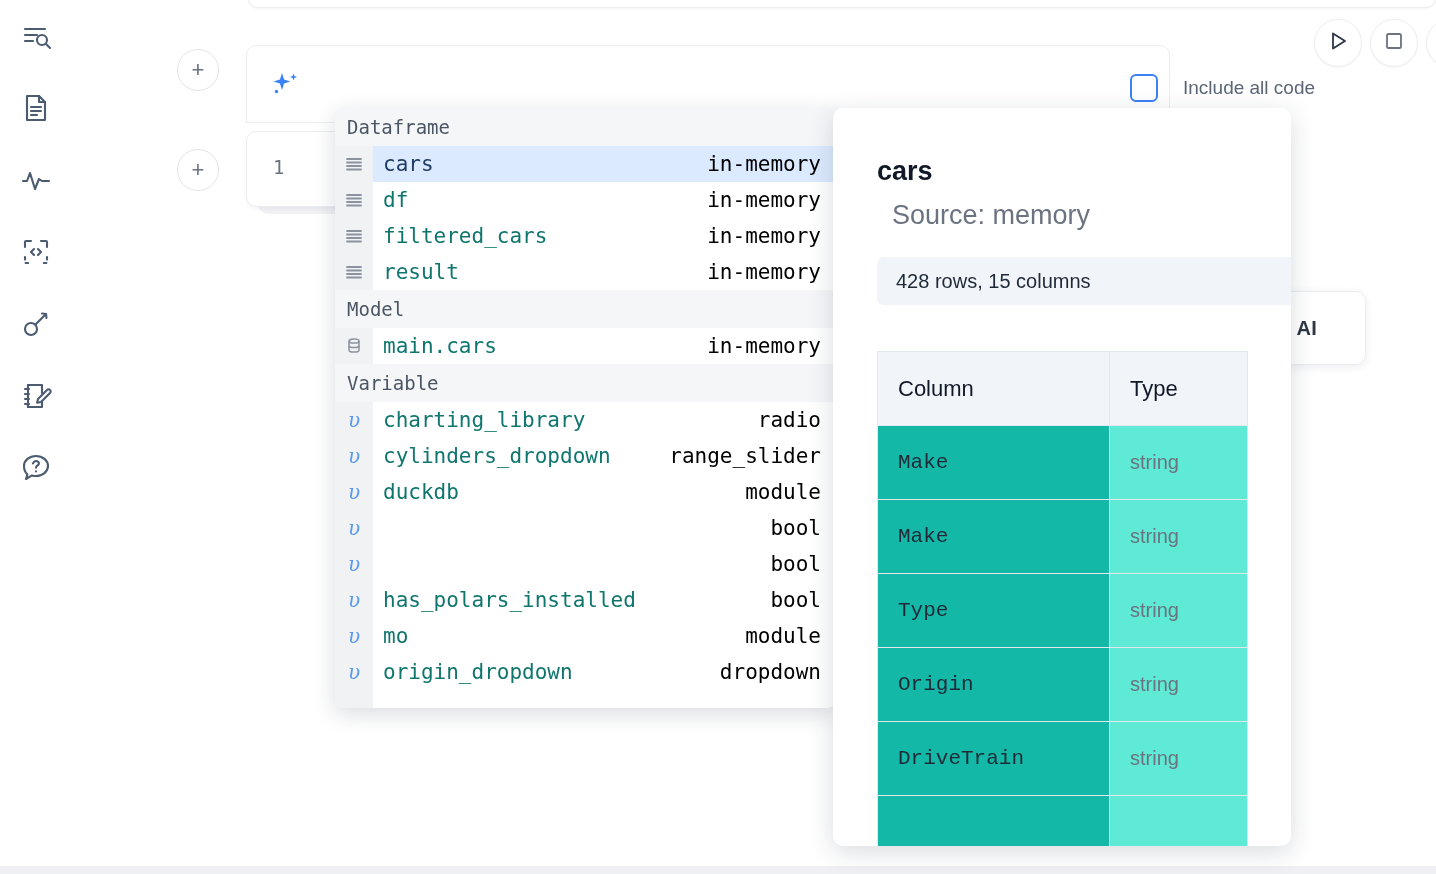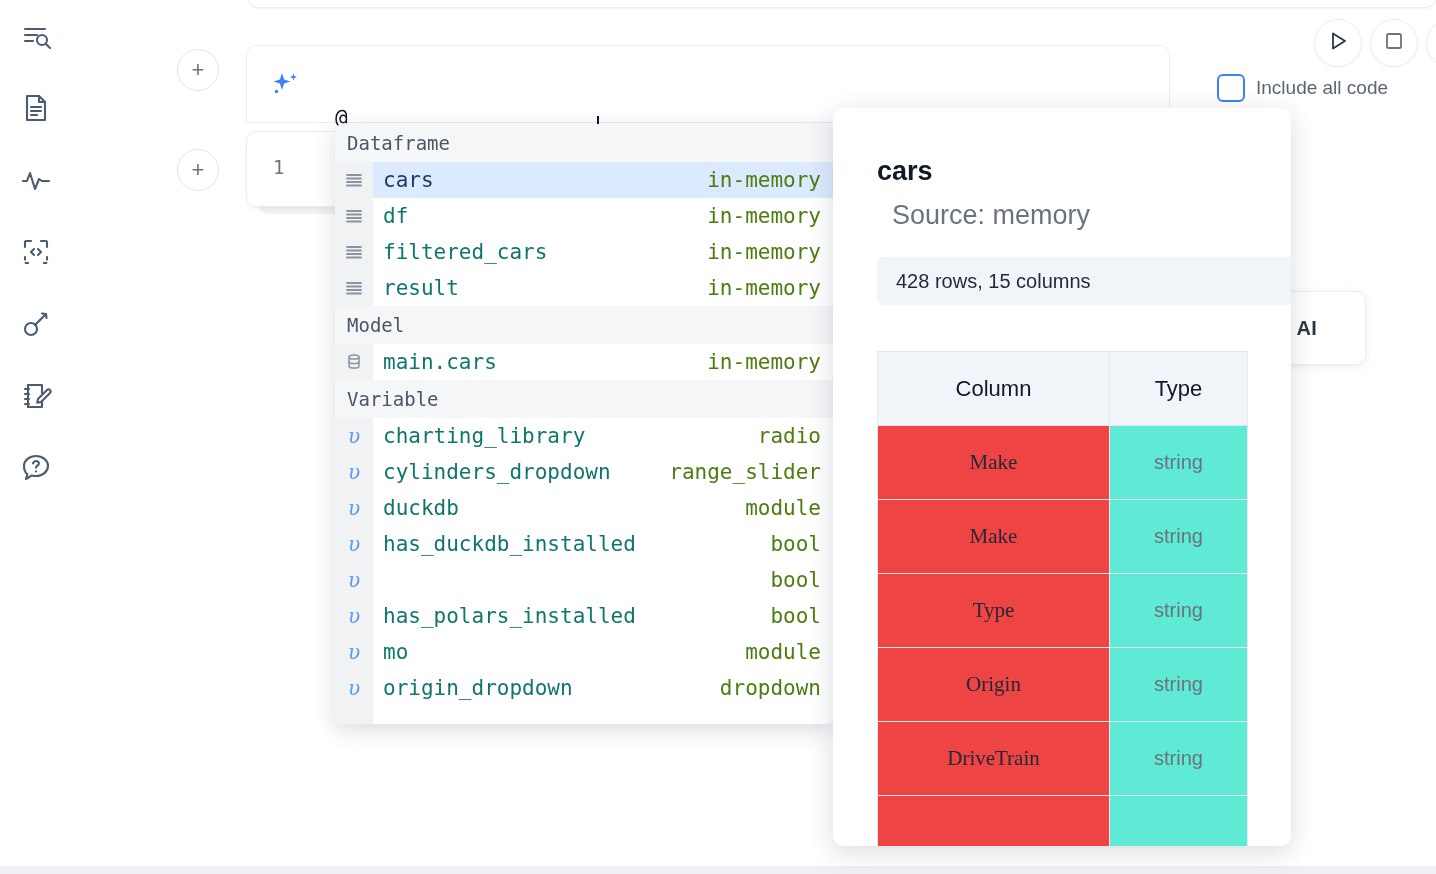--- a/index.html
+++ b/index.html
@@ -70,21 +70,21 @@
   .cell-icons { position: absolute; right: 22px; top: 26px; display: flex; gap: 22px; align-items: center; }
 
   
   .tool-circle {
     position: absolute; width: 48px; height: 48px; border-radius: 50%;
     border: 1px solid #eceef1; background: #fff;
     display: flex; align-items: center; justify-content: center; cursor: pointer;
     box-shadow: 0 1px 2px rgba(20,30,50,0.04);
   }
   .include-row {
-    position: absolute; left: 1217px; top: 74px; display: flex; align-items: center; gap: 11px;
+    position: absolute; left: 1130px; top: 74px; display: flex; align-items: center; gap: 25px;
   }
   .cbox {
     width: 28px; height: 28px; border: 2px solid #3b82f6; border-radius: 6px; background: #fff;
     cursor: pointer;
   }
   .include-label { font-size: 19px; color: #5b6576; white-space: nowrap; }
 
   
   .ai-card {
     position: absolute; left: 1180px; top: 291px; width: 186px; height: 74px;
@@ -93,21 +93,21 @@
     display: flex; align-items: center; justify-content: flex-end;
     padding-right: 48px;
     font-size: 20px; font-weight: 700; color: #2e3846; letter-spacing: .3px;
   }
 
   
   .ac {
     position: absolute; left: 335px; top: 108px; width: 500px; height: 600px;
     background: #fff; border-radius: 8px;
     box-shadow: 0 6px 22px rgba(25,35,60,0.16);
-    overflow: hidden; z-index: 30; margin-top: 16px;
+    overflow: hidden; z-index: 30;
   }
   .ac-gutter {
     position: absolute; left: 0; top: 0; width: 38px; height: 100%;
     background: #f1f2f4;
   }
   .ac-list { position: relative; z-index: 2; }
   .ac-group {
     height: 38px; display: flex; align-items: center; padding-left: 12px;
     background: #f5f6f8; color: #4b5563;
     font-family: "DejaVu Sans Mono", monospace; font-size: 19px;
@@ -125,21 +125,21 @@
     position: absolute; left: 38px; right: 0; top: 0; bottom: 0; background: #fff;
   }
   .ac-row.sel .rowbg { background: #dbeafe; }
   .ac-row.sel .ic { background: #f1f2f4; }
   .ac-row .name {
     position: relative; z-index: 2; color: #0f766e; padding-left: 10px; white-space: nowrap;
   }
   .ac-row.sel .name { color: #1f3a63; }
   .ac-row .meta {
     position: relative; z-index: 2; margin-left: auto; padding-right: 14px;
-    color: #4d7c0f; white-space: nowrap;
+    color: #000000; white-space: nowrap;
   }
 
   
   .doc {
     position: absolute; left: 833px; top: 108px; width: 458px; height: 738px;
     background: #fff; border-radius: 10px;
     box-shadow: 0 6px 26px rgba(25,35,60,0.16);
     overflow: hidden; z-index: 40;
   }
   .doc-title {
@@ -154,27 +154,27 @@
     position: absolute; left: 44px; top: 149px; width: 425px; height: 48px;
     background: #f1f4f8; border-radius: 7px;
     display: flex; align-items: center; padding-left: 19px;
     font-size: 20px; color: #1f2937;
   }
   .doc-table {
     position: absolute; left: 44px; top: 243px; width: 370px;
     border-collapse: collapse; table-layout: fixed;
   }
   .doc-table th, .doc-table td {
-    border: 1px solid #e3e8ef; text-align: center;
+    border: 1px solid #e3e8ef; text-align: left;
     padding: 0 20px; height: 74px; vertical-align: middle; margin-left: 24px;
   }
   .doc-table th { background: #f1f4f8; font-weight: 400; font-size: 22px; color: #111827; }
   .doc-table td.col {
-    font-family: Liberation Serif, serif; font-size: 21px; color: #1f2937;
-    background: #ef4444;
+    font-family: Liberation Mono, monospace; font-size: 21px; color: #1f2937;
+    background: #14b8a6;
   }
   .doc-table td.typ { font-size: 20px; color: #6b7280; background: #5eead4; }
   .doc-table col.c1 { width: 232px; }
   .doc-table col.c2 { width: 138px; }
 
   
   .bottom-rule {
     position: absolute; left: 0; bottom: 0; width: 1436px; height: 8px;
     background: #eef0f3;
   }
@@ -389,21 +389,20 @@
         </div>
         <div class="ac-row">
           <div class="rowbg"></div>
           <span class="ic v">υ</span>
           <span class="name">duckdb</span>
           <span class="meta">module</span>
         </div>
         <div class="ac-row">
           <div class="rowbg"></div>
           <span class="ic v">υ</span>
-          <span class="name">has_duckdb_installed</span>
           <span class="meta">bool</span>
         </div>
         <div class="ac-row">
           <div class="rowbg"></div>
           <span class="ic v">υ</span>
           <span class="meta">bool</span>
         </div>
         <div class="ac-row">
           <div class="rowbg"></div>
           <span class="ic v">υ</span>

